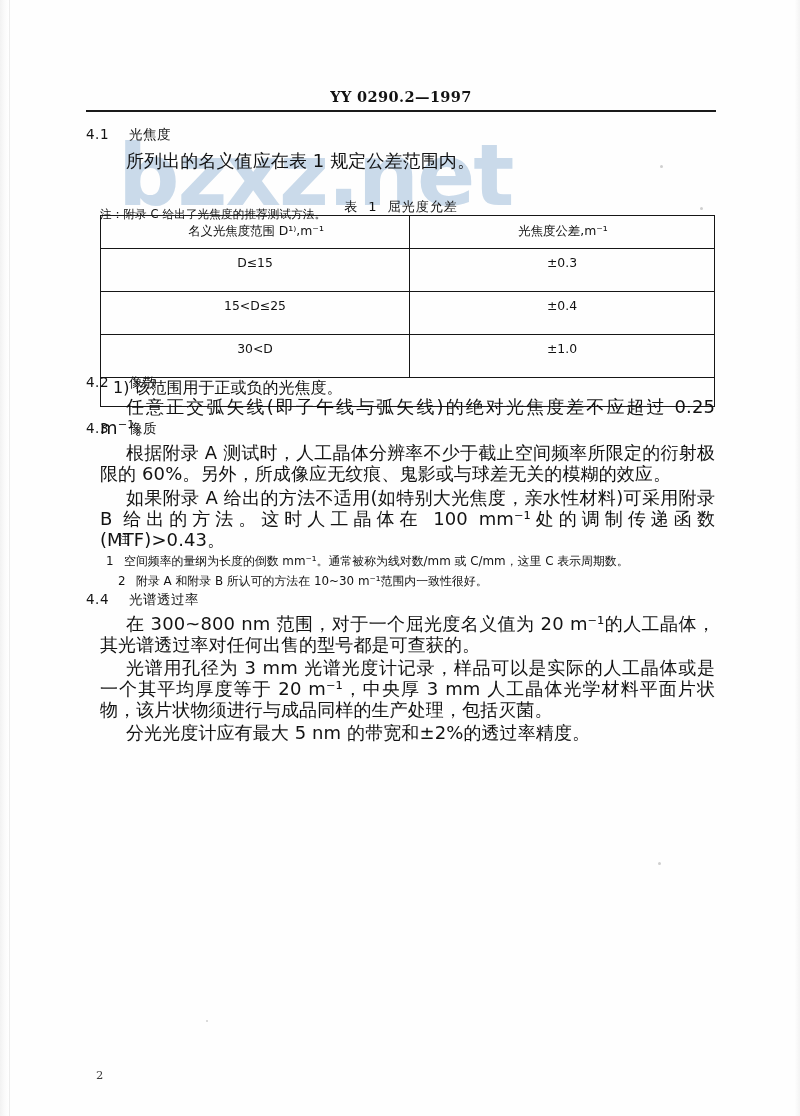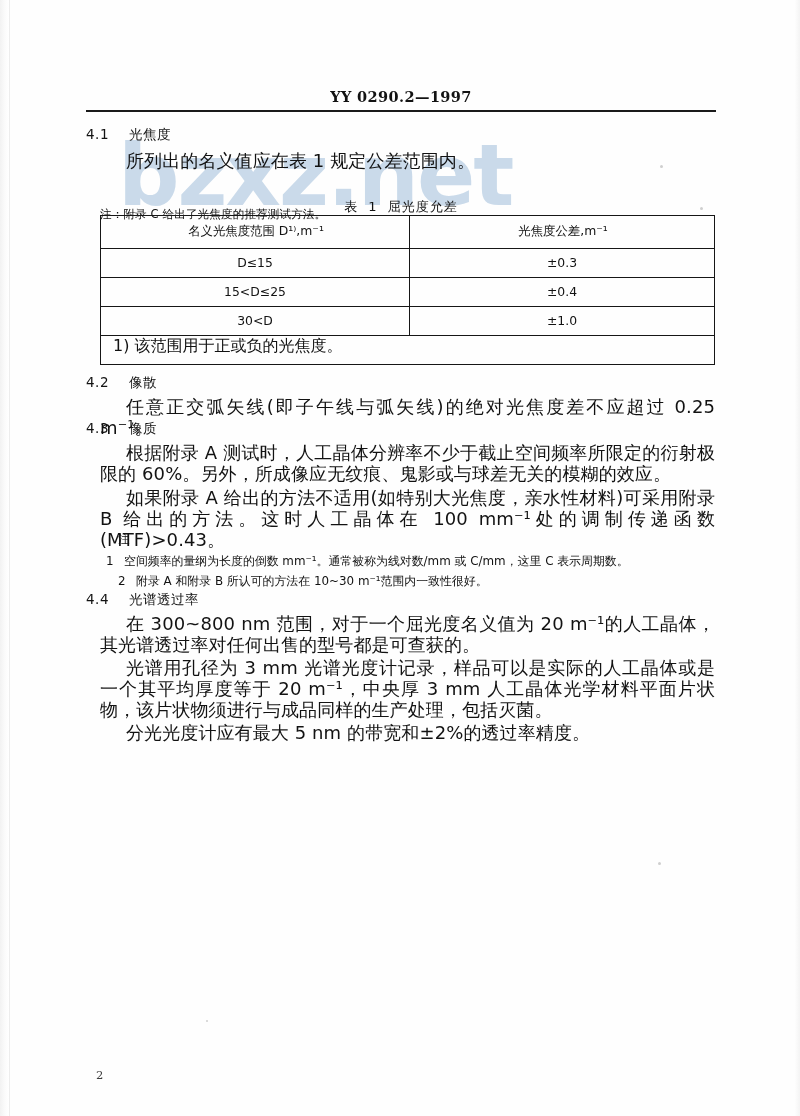--- a/index.html
+++ b/index.html
@@ -121,21 +121,21 @@
     position: absolute;
     left: 100px;
     top: 215px;
     width: 615px;
     border-collapse: collapse;
     font-size: 12.4px;
   }
   table.spec td {
     border: 1px solid #161616;
     text-align: center;
-    padding: 6px 4px 7px 4px;
+    padding: 6px 4px 21px 4px;
     height: 14px;
   }
   table.spec td.hdr { padding: 7px 2px 8px 4px; }
   table.spec td.foot {
     text-align: left;
     padding: 0 4px 7px 12px;
     font-size: 16px;
   }
   .col-left { width: 300px; }
 

